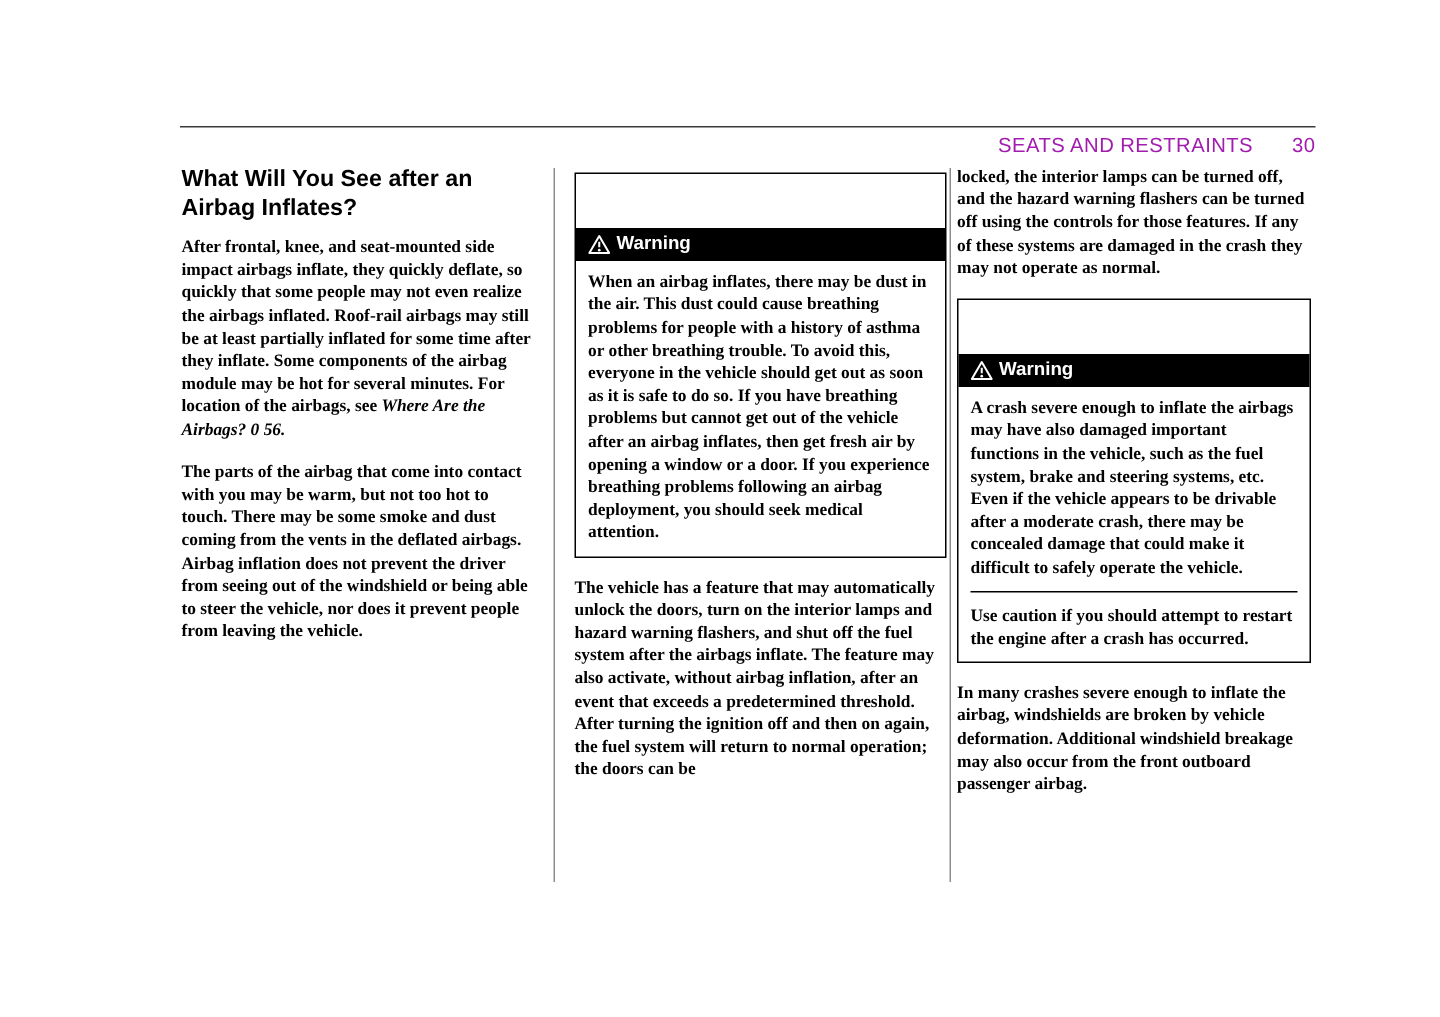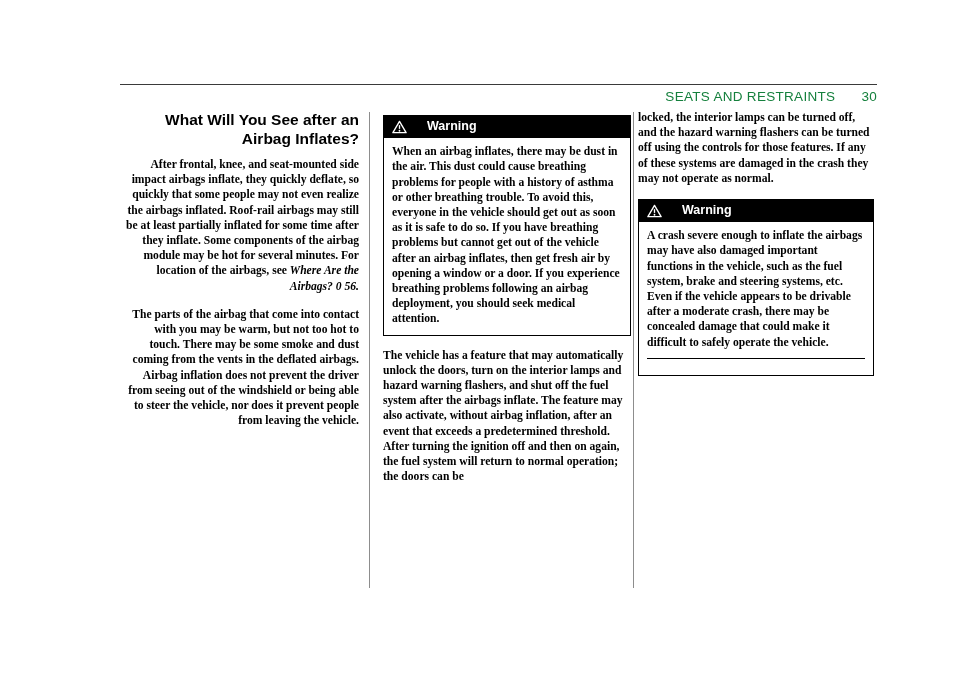--- a/index.html
+++ b/index.html
@@ -15,30 +15,30 @@
 
   
   .header-rule {
     position:absolute; left:120px; top:84px; width:757px; height:1px;
     background:#3a3a3a;
   }
   .page-header {
     position:absolute; left:120px; top:89px; width:757px;
     display:flex; justify-content:flex-end; align-items:flex-end; gap:26px;
     font-family:"Liberation Sans", sans-serif;
-    font-size:13.5px; letter-spacing:0.3px; color:#15803d;
+    font-size:13.5px; letter-spacing:0.3px; color:#a21caf;
   }
 
   
   .col {
     position:absolute;
     font-size:11.6px; line-height:15.2px; font-weight:bold;
     text-align:left;
   }
-  .col-left   { left:121px; top:110px; width:238px;text-align:right; }
+  .col-left   { left:121px; top:110px; width:238px; }
   .col-middle { left:383px; top:115px; width:248px; }
   .col-right  { left:638px; top:110px; width:236px; }
 
   .vrule {
     position:absolute; top:112px; width:1px; height:476px; background:#8d8d8d;
   }
   .vrule-1 { left:369px; }
   .vrule-2 { left:633px; }
 
   .heading {
@@ -51,24 +51,24 @@
   .italic { font-style:italic; }
 
   
   .warning-box {
     border:1.6px solid #000;
     margin-bottom:12px;
     background:#fff;
   }
   .warning-header {
     background:#000; color:#fff;
-    display:flex; align-items:center; gap:20px;
+    display:flex; align-items:center; gap:4px;
     padding:3px 8px 4px 8px;
     font-family:"Liberation Sans", sans-serif;
-    font-size:12.5px; font-weight:bold;
+    font-size:12.5px; font-weight:bold;margin-top:36px;
   }
   .warning-icon { display:inline-flex; align-items:center; }
   .warning-body { padding:6px 8px 8px 8px; }
   .warning-body p { margin:0; }
   .warning-divider {
     height:1px; background:#000; margin:8px 0;
   }
 
   
   .watermark {
@@ -128,19 +128,21 @@
             <path d="M10 1.5 L18.8 16.5 H1.2 Z" fill="none" stroke="#ffffff" stroke-width="1.8" stroke-linejoin="round"></path>
             <line x1="10" y1="6.5" x2="10" y2="11.5" stroke="#ffffff" stroke-width="1.8"></line>
             <circle cx="10" cy="14" r="1.2" fill="#ffffff"></circle>
           </svg>
         </span>
         <span>Warning</span>
       </div>
       <div class="warning-body">
         <p>A crash severe enough to inflate the airbags may have also damaged important functions in the vehicle, such as the fuel system, brake and steering systems, etc. Even if the vehicle appears to be drivable after a moderate crash, there may be concealed damage that could make it difficult to safely operate the vehicle.</p>
         <div class="warning-divider"></div>
+        <p>Use caution if you should attempt to restart the engine after a crash has occurred.</p>
       </div>
     </div>
 
+    <p class="para">In many crashes severe enough to inflate the airbag, windshields are broken by vehicle deformation. Additional windshield breakage may also occur from the front outboard passenger airbag.</p>
   </div>
 
 
 </div>
 
 </body></html>

